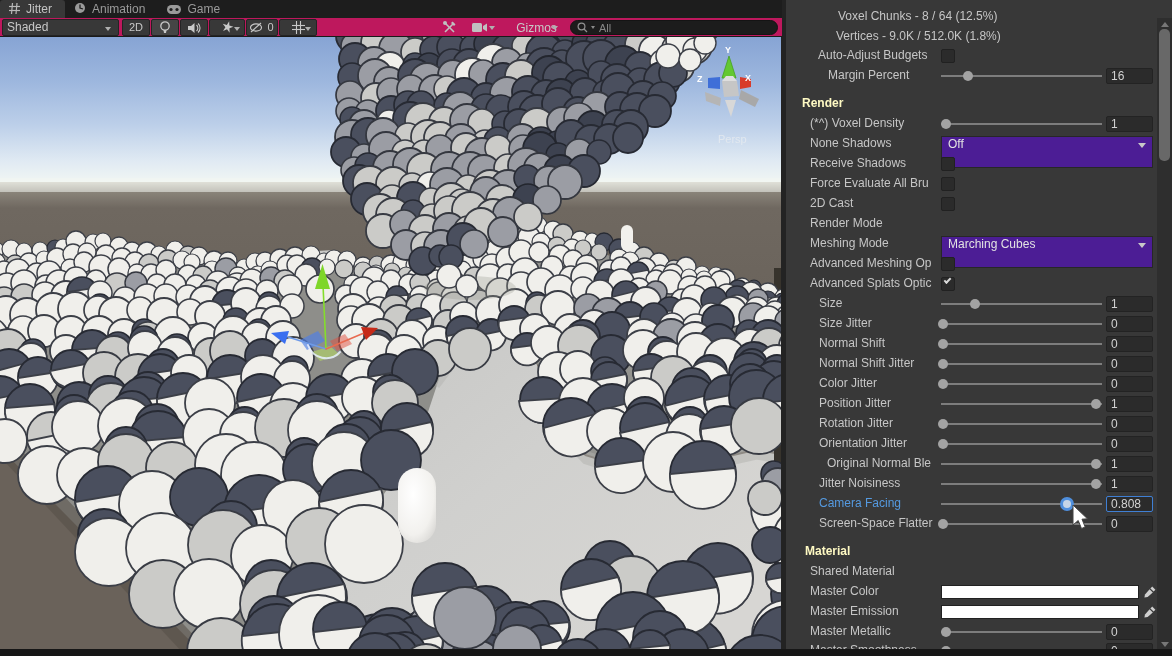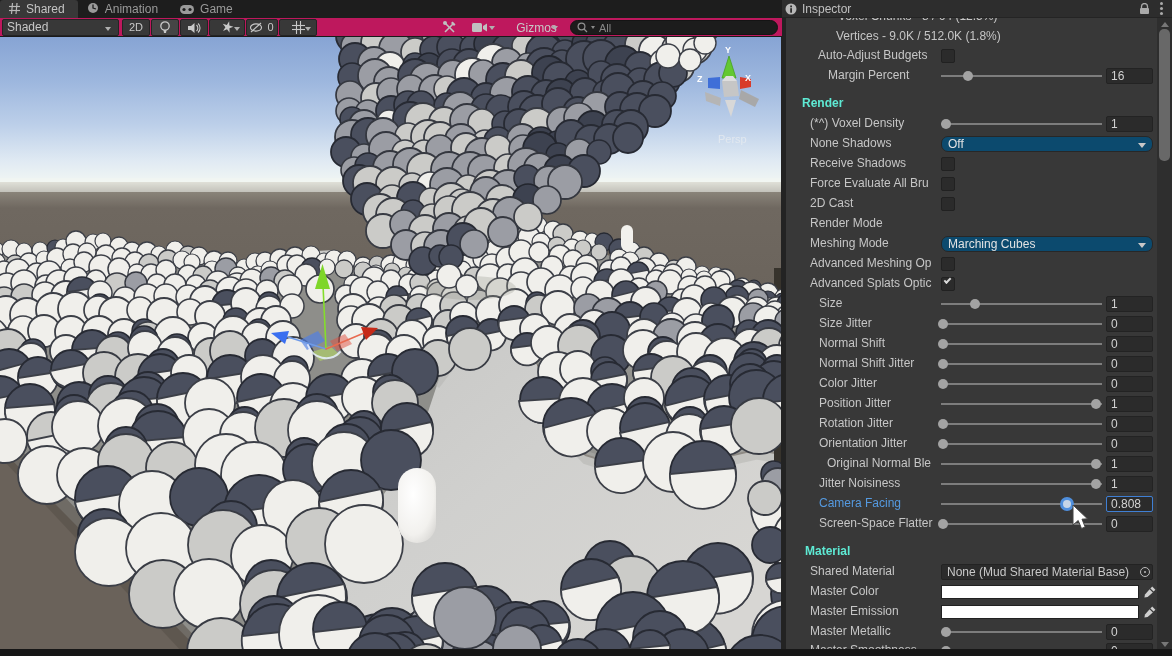--- a/index.html
+++ b/index.html
@@ -11,30 +11,30 @@
 .tab.active{background:#383838;color:#c4c4c4;border-radius:3px 3px 0 0}
 #toolbar{position:absolute;left:0;top:18px;width:782px;height:19px;background:#be185d;border-bottom:1px solid #1a1a1a;z-index:10}
 .tbtn{position:absolute;top:1px;height:17px;background:#383838;border:1px solid #242424;border-radius:2px;color:#c8c8c8;font-size:12px;line-height:15px;display:flex;align-items:center}
 .tbtn.ic{justify-content:center}
 .tic{position:absolute;top:1px;height:17px;display:flex;align-items:center;justify-content:center}
 .dar{position:absolute;top:7px;width:0;height:0;border-left:3.5px solid transparent;border-right:3.5px solid transparent;border-top:4px solid #b0b0b0}
 #search{position:absolute;left:570px;top:2px;width:208px;height:15px;background:#1c1c1c;border:1px solid #141414;border-radius:8px;color:#878787;font-size:11px;display:flex;align-items:center}
 #insp{position:absolute;left:781px;top:0;width:376px;height:656px;background:#383838;border-left:5px solid #232323;z-index:5}
 #insphead{position:absolute;left:-5px;top:0;width:391px;height:18px;background:#2d2d2d;color:#c0c0c0;font-size:12px;border-bottom:1px solid #242424;z-index:8}
 .lb{position:absolute;color:#c6c6c6;font-size:12px;white-space:nowrap;z-index:2}
-.lb b{color:#5eead4}
+.lb b{color:#fef9c3}
 #insp .lb,#insp .trk,#insp .hnd,#insp .hndb,#insp .vf,#insp .cb,#insp .ck,#insp .dd,#insp .of,#insp .sw,#insp .eyed{position:absolute}
 .trk{height:2px;background:#7d7d7d;z-index:1}
 .hnd{width:10px;height:10px;border-radius:50%;background:#a3a3a3;z-index:2}
 .hndb{width:14px;height:14px;border-radius:50%;background:#4f8fdd;z-index:2}
 .hndb:after{content:"";position:absolute;left:3px;top:3px;width:8px;height:8px;border-radius:50%;background:#c5d5e8}
 .vf{width:47px;height:16px;background:#2b2b2b;border:1px solid #232323;border-radius:2px;color:#d2d2d2;font-size:12px;line-height:14px;padding-left:4px}
 .cb{width:14px;height:14px;background:#2b2b2b;border:1px solid #212121;border-radius:2px}
 .ck{width:7px;height:4px;border-left:2px solid #dadada;border-bottom:2px solid #dadada;transform:rotate(-45deg);z-index:3}
-.dd{width:212px;height:16px;background:#0c4a6e;border:1px solid #272727;border-radius:7px;color:#e2e2e2;font-size:12px;line-height:14px}
+.dd{width:212px;height:32px;background:#4c1d95;border:1px solid #272727;border-radius:0;color:#e2e2e2;font-size:12px;line-height:14px}
 .dd span:first-child{margin-left:6px}
 .dar2{position:absolute;right:6px;top:5.5px;width:0;height:0;border-left:4px solid transparent;border-right:4px solid transparent;border-top:5px solid #c8c8c8}
 .of{width:212px;height:16px;background:#2b2b2b;border:1px solid #232323;border-radius:2px;color:#c8c8c8;font-size:12px;line-height:14px;padding-left:5px;white-space:nowrap;overflow:hidden}
 .pick{position:absolute;right:2px;top:2px;width:10px;height:10px;border:1.5px solid #bbb;border-radius:50%}
 .pick:after{content:"";position:absolute;left:2.5px;top:2.5px;width:2px;height:2px;background:#bbb;border-radius:50%}
 .sw{width:198px;height:14px;background:#fff;border:1px solid #222}
 .eyed{width:15px;height:14px;background:#383838;display:flex;align-items:center;justify-content:center}
 #sbar{position:absolute;left:1157px;top:18px;width:15px;height:632px;background:#2e2e2e;z-index:20}
 #sup{position:absolute;left:3.5px;top:4px;width:0;height:0;border-left:4px solid transparent;border-right:4px solid transparent;border-bottom:5px solid #777}
 #sdown{position:absolute;left:3.5px;bottom:3px;width:0;height:0;border-left:4px solid transparent;border-right:4px solid transparent;border-top:5px solid #777}
@@ -965,21 +965,21 @@
 <text x="718" y="143" fill="#e4eaf0" opacity="0.9" font-size="11">Persp</text>
 </g>
     </svg>
     <div id="tabbar"><div class="tab active"><svg width="11" height="11" viewBox="0 0 11 11">
           <g stroke="#b8b8b8" stroke-width="1.2">
             <line x1="3.5" y1="0" x2="2.5" y2="11"></line>
             <line x1="8" y1="0" x2="7" y2="11"></line>
             <line x1="0" y1="3.5" x2="11" y2="3.5"></line>
             <line x1="0" y1="7.5" x2="11" y2="7.5"></line>
           </g>
-        </svg><span>Shared</span></div><div class="tab"><svg width="12" height="12" viewBox="0 0 12 12">
+        </svg><span>Jitter</span></div><div class="tab"><svg width="12" height="12" viewBox="0 0 12 12">
           <circle cx="6" cy="6" r="5" fill="#9a9a9a"></circle>
           <path d="M6 2.5 L6 6 L9 7" stroke="#1d1d1d" stroke-width="1.3" fill="none"></path>
         </svg><span>Animation</span></div><div class="tab"><svg width="14" height="9" viewBox="0 0 14 9">
           <rect x="0" y="0" width="14" height="9" rx="4.5" fill="#9a9a9a"></rect>
           <circle cx="4" cy="4.5" r="1.6" fill="#1d1d1d"></circle>
           <circle cx="10" cy="4.5" r="1.6" fill="#1d1d1d"></circle>
         </svg><span>Game</span></div></div>
     <div id="toolbar">
       <div class="tbtn" style="left:2px;width:117px;">
         <span style="margin-left:4px">Shaded</span>
@@ -1046,33 +1046,20 @@
       <div id="search">
         <svg width="11" height="11" viewBox="0 0 11 11" style="margin:0 3px 0 6px">
           <circle cx="4.5" cy="4.5" r="3.4" fill="none" stroke="#909090" stroke-width="1.2"></circle>
           <line x1="7" y1="7" x2="10" y2="10" stroke="#909090" stroke-width="1.2"></line>
         </svg>
         <span style="margin-right:4px;display:inline-block;width:0;height:0;border-left:2.5px solid transparent;border-right:2.5px solid transparent;border-top:3px solid #8a8a8a"></span>
         <span>All</span>
       </div>
     </div>
     <div id="insp">
-      <div id="insphead">
-        <svg style="position:absolute;left:4px;top:3px" width="12" height="12" viewBox="0 0 12 12">
-          <circle cx="6" cy="6" r="5.5" fill="#b8b8b8"></circle>
-          <rect x="5.2" y="2.5" width="1.8" height="1.8" fill="#2d2d2d"></rect>
-          <rect x="5.2" y="5.2" width="1.8" height="4.5" fill="#2d2d2d"></rect>
-        </svg>
-        <span style="position:absolute;left:21px;top:2px">Inspector</span>
-        <svg style="position:absolute;right:22px;top:3px" width="11" height="12" viewBox="0 0 11 12">
-          <path d="M2.5 5 L2.5 3.5 A3 3 0 0 1 8.5 3.5 L8.5 5" fill="none" stroke="#aaa" stroke-width="1.3"></path>
-          <rect x="1" y="5" width="9" height="6" rx="1" fill="#aaa"></rect>
-        </svg>
-        <div style="position:absolute;right:9px;top:2px;width:3px;height:3px;background:#aaa;border-radius:50%;box-shadow:0 5px 0 #aaa,0 10px 0 #aaa"></div>
-      </div>
       <div class="lb" style="left:52px;top:9px">Voxel Chunks - 8 / 64 (12.5%)</div>
       <div class="lb" style="left:50px;top:29px">Vertices - 9.0K / 512.0K (1.8%)</div>
       <div class="lb" style="left:32px;top:48px">Auto-Adjust Budgets</div>
       <div class="cb" style="left:155px;top:49px"></div>
       <div class="lb" style="left:42px;top:68px">Margin Percent</div>
       <div class="trk" style="left:155px;top:75px;width:161px"></div>
       <div class="hnd" style="left:177px;top:71px"></div>
       <div class="vf" style="left:320px;top:68px;">16</div>
       <div class="lb" style="left:16px;top:96px"><b>Render</b></div>
       <div class="lb" style="left:24px;top:116px">(*^) Voxel Density</div>
@@ -1138,21 +1125,20 @@
       <div class="lb" style="left:33px;top:496px"><span style="color:#559ae0">Camera Facing</span></div>
       <div class="trk" style="left:155px;top:503px;width:161px"></div>
       <div class="hndb" style="left:274px;top:497px"></div>
       <div class="vf" style="left:320px;top:496px;border:1px solid #3f7fd4;">0.808</div>
       <div class="lb" style="left:33px;top:516px">Screen-Space Flatter</div>
       <div class="trk" style="left:155px;top:523px;width:161px"></div>
       <div class="hnd" style="left:152px;top:519px"></div>
       <div class="vf" style="left:320px;top:516px;">0</div>
       <div class="lb" style="left:19px;top:544px"><b>Material</b></div>
       <div class="lb" style="left:24px;top:564px">Shared Material</div>
-      <div class="of" style="left:155px;top:564px">None (Mud Shared Material Base)<span class="pick"></span></div>
       <div class="lb" style="left:24px;top:584px">Master Color</div>
       <div class="sw" style="left:155px;top:585px"></div>
       <div class="eyed" style="left:356px;top:585px">
         <svg width="12" height="12" viewBox="0 0 12 12">
           <path d="M8.2 0.6 L11.4 3.8 L9.6 5.6 L6.4 2.4Z" fill="#cfcfcf"></path>
           <path d="M5.6 3.2 L8.8 6.4 L3.6 11 L0.4 11.6 L1 8.4Z" fill="#cfcfcf"></path>
         </svg>
       </div>
       <div class="lb" style="left:24px;top:604px">Master Emission</div>
       <div class="sw" style="left:155px;top:605px"></div>

